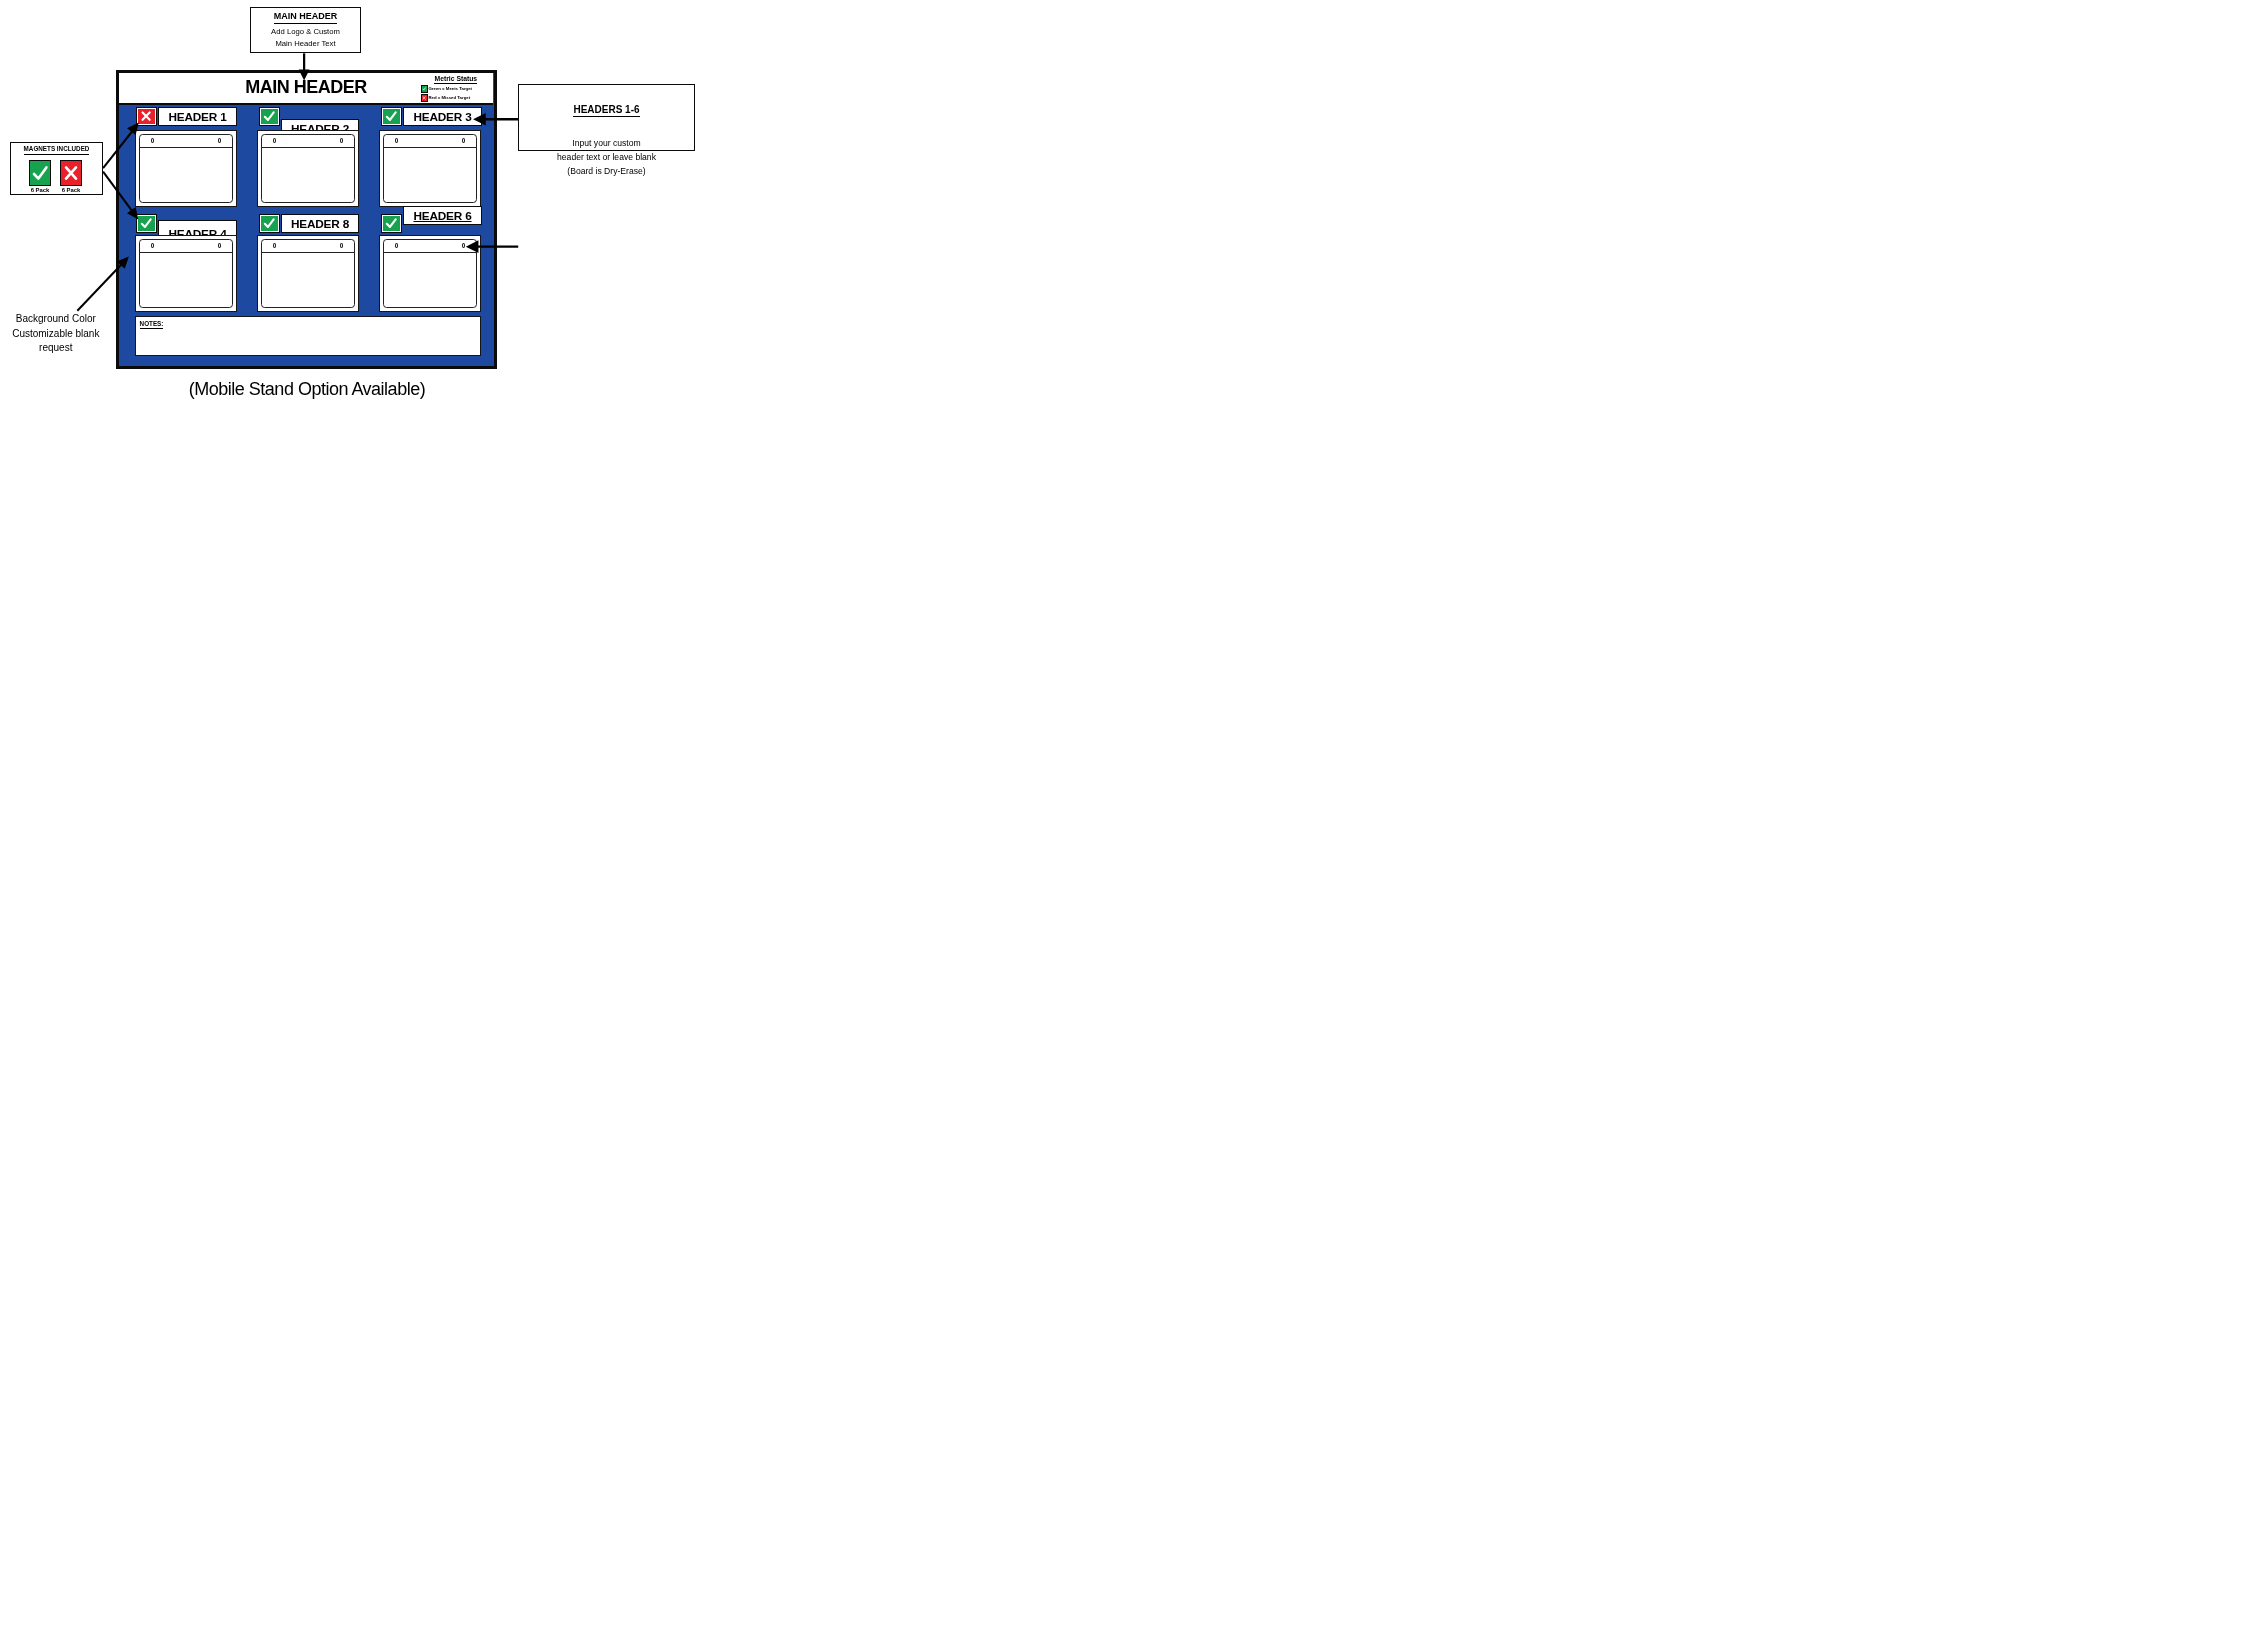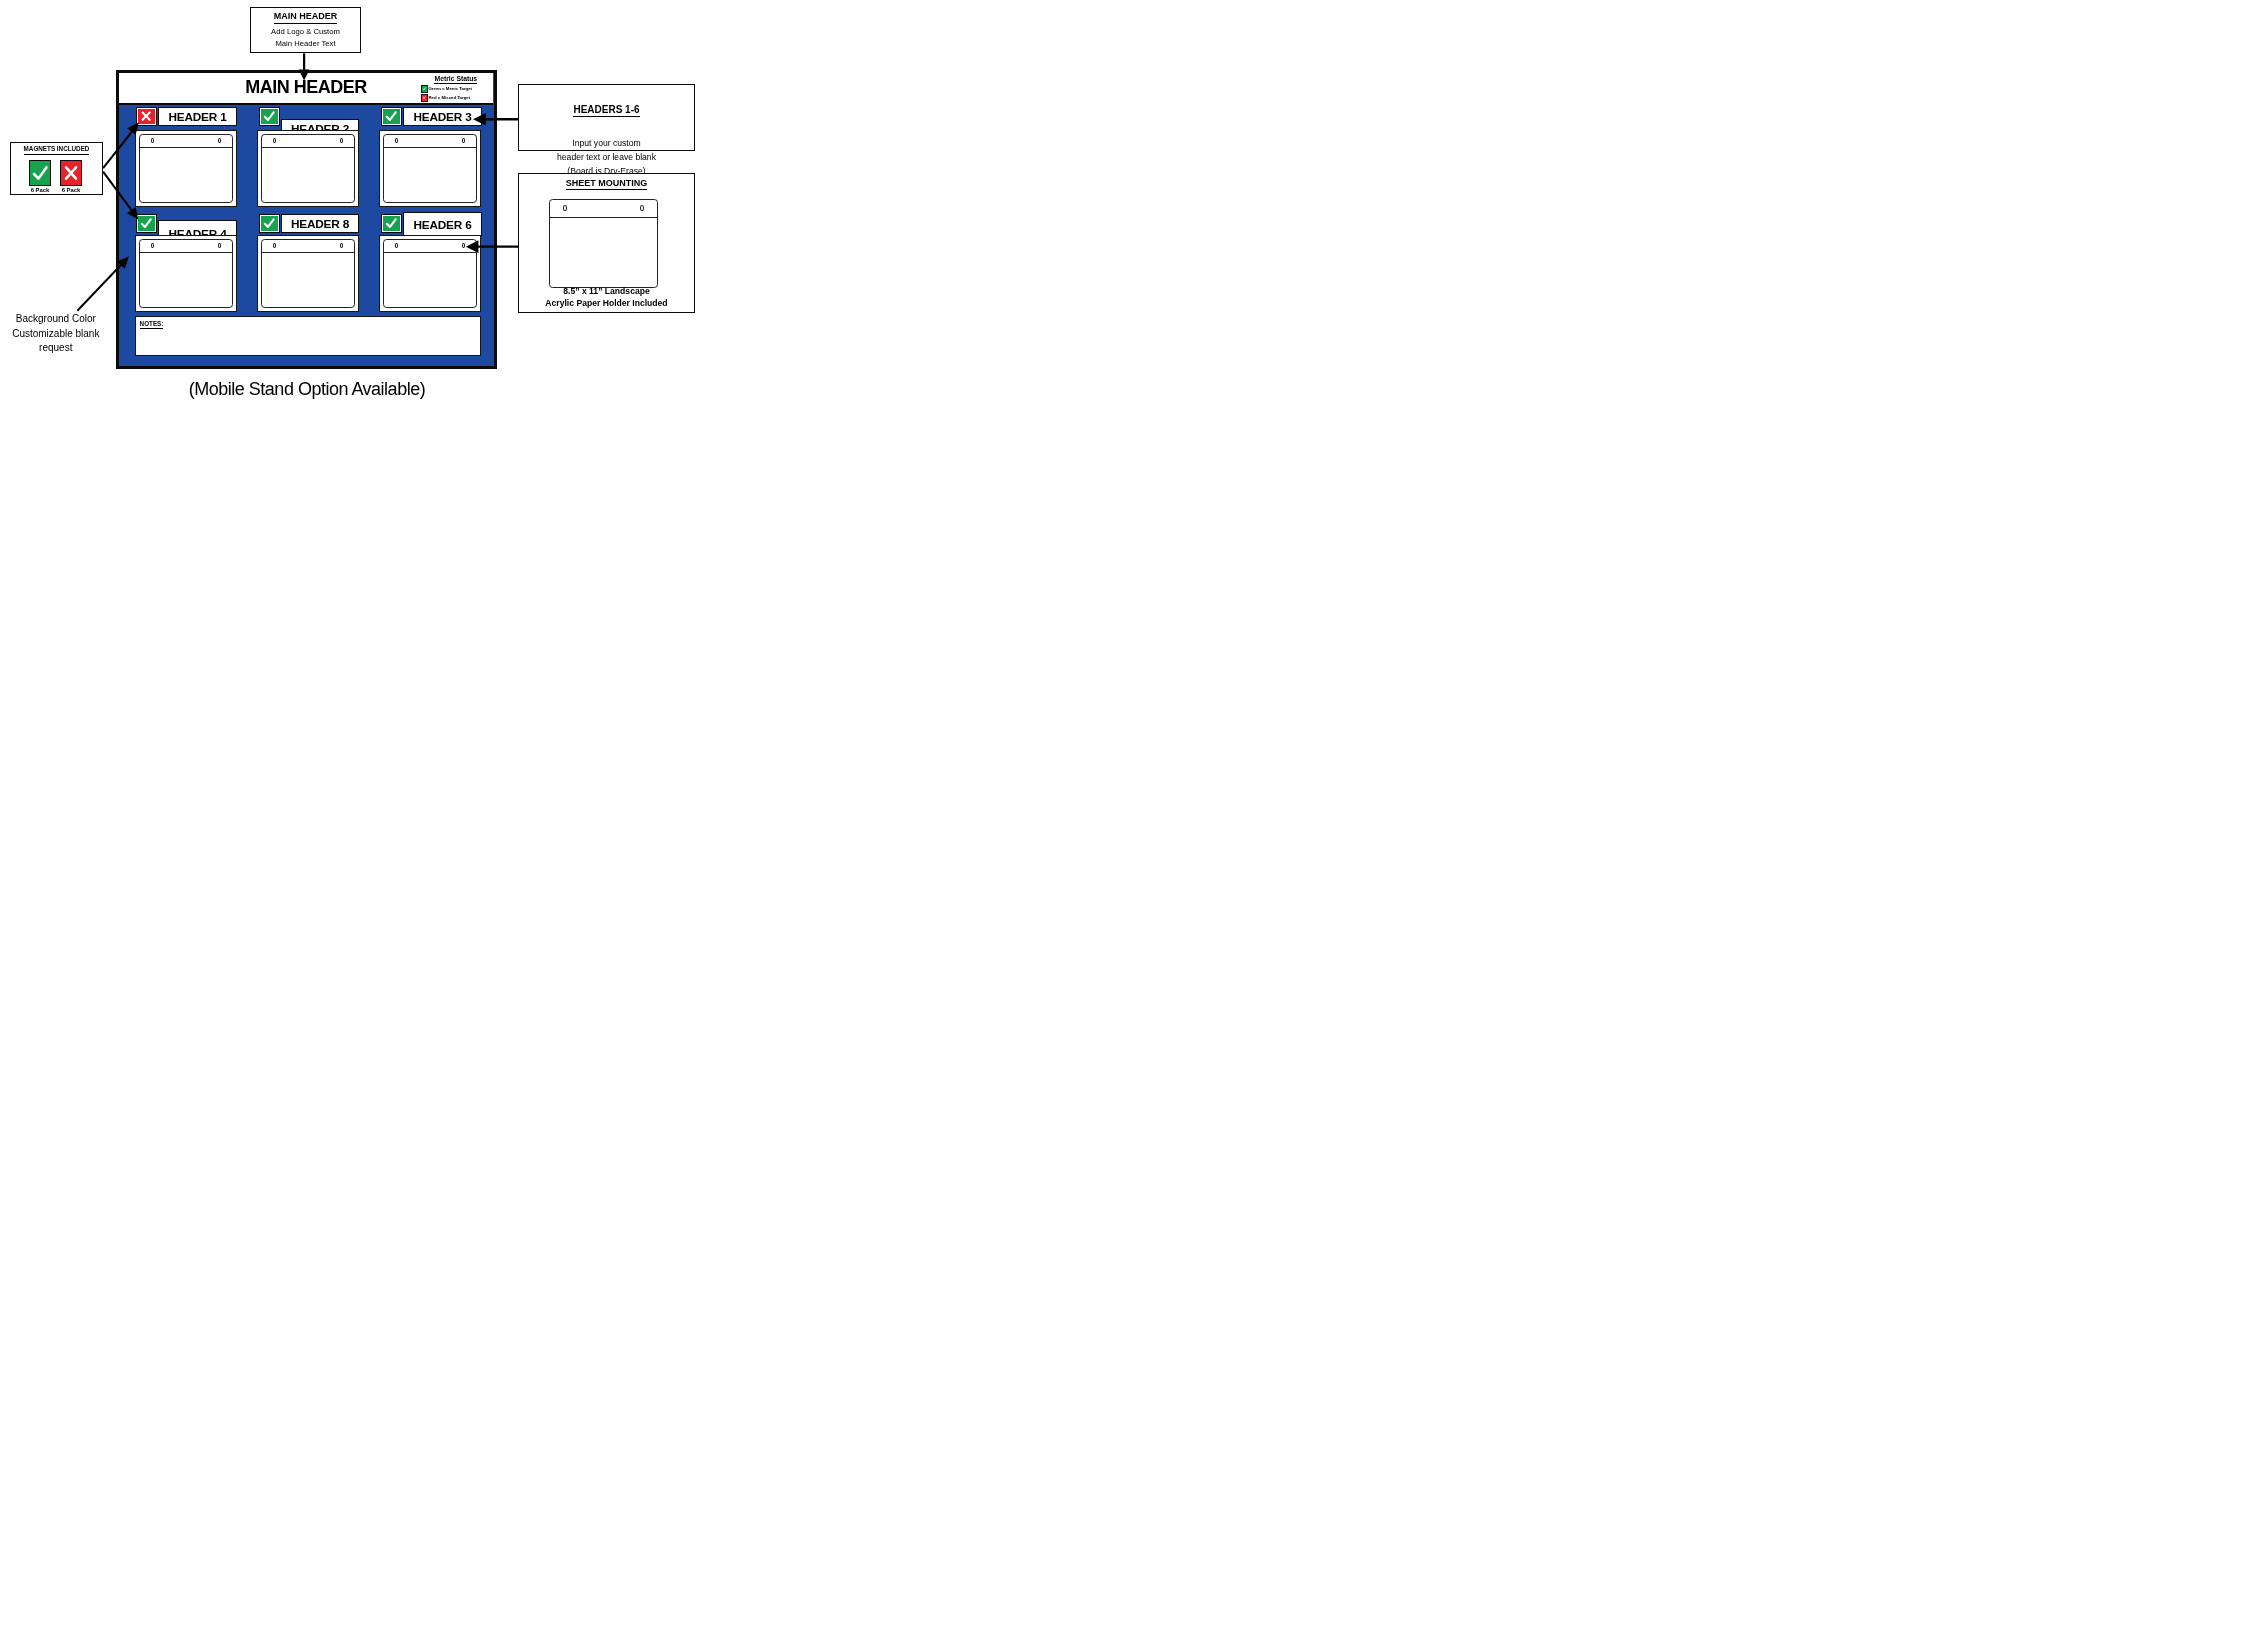--- a/index.html
+++ b/index.html
@@ -193,21 +193,21 @@
     <div class="abs hlabel ctr" style="left:162px;top:141px;width:78px;height:19px;">HEADER 8</div>
 
     <div class="abs chip" style="left:262px;top:141px;" data-status="green">
       <span class="fill abs">
         <svg class="glyph-check" viewBox="0 0 100 100">
             <path d="M20 55 L42 77 L82 24" stroke="#fff" stroke-width="15" fill="none" stroke-linecap="round" stroke-linejoin="round"></path>
           </svg>
 
       </span>
     </div>
-    <div class="abs hlabel ctr" style="left:284px;top:139px;width:79px;height:25px;">HEADER 6</div>
+    <div class="abs hlabel ctr" style="left:284px;top:133px;width:79px;height:19px;text-decoration:underline;">HEADER 6</div>
 
     <div class="abs sheet" style="left:16px;top:162px;width:102px;height:77px;">
       <div class="panel">
         <div class="strip">
           <span class="hole hl"></span>
           <span class="hole hr"></span>
         </div>
       </div>
     </div>
     <div class="abs sheet" style="left:138px;top:162px;width:102px;height:77px;">
@@ -264,33 +264,20 @@
 
   <div id="headers-callout" class="abs callout">
     <div class="title"><span class="u2">HEADERS 1-6</span></div>
     <div class="body">
       <div>Input your custom</div>
       <div>header text or leave blank</div>
       <div>(Board is Dry-Erase)</div>
     </div>
   </div>
 
-  <div id="sheet-callout" class="abs callout">
-    <div class="title"><span class="u2">SHEET MOUNTING</span></div>
-    <div class="panel2">
-      <div class="strip2">
-        <span class="hole hl"></span>
-        <span class="hole hr"></span>
-      </div>
-    </div>
-    <div class="body">
-      <div>8.5” x 11” Landscape</div>
-      <div>Acrylic Paper Holder Included</div>
-    </div>
-  </div>
 
   <div id="background-note" class="abs">
     <div>Background Color</div>
     <div>Customizable blank</div>
     <div>request</div>
   </div>
 
   <div id="caption" class="abs">(Mobile Stand Option Available)</div>
 
   <svg id="arrows" class="abs" viewBox="0 0 1545 932" xmlns="http://www.w3.org/2000/svg">

